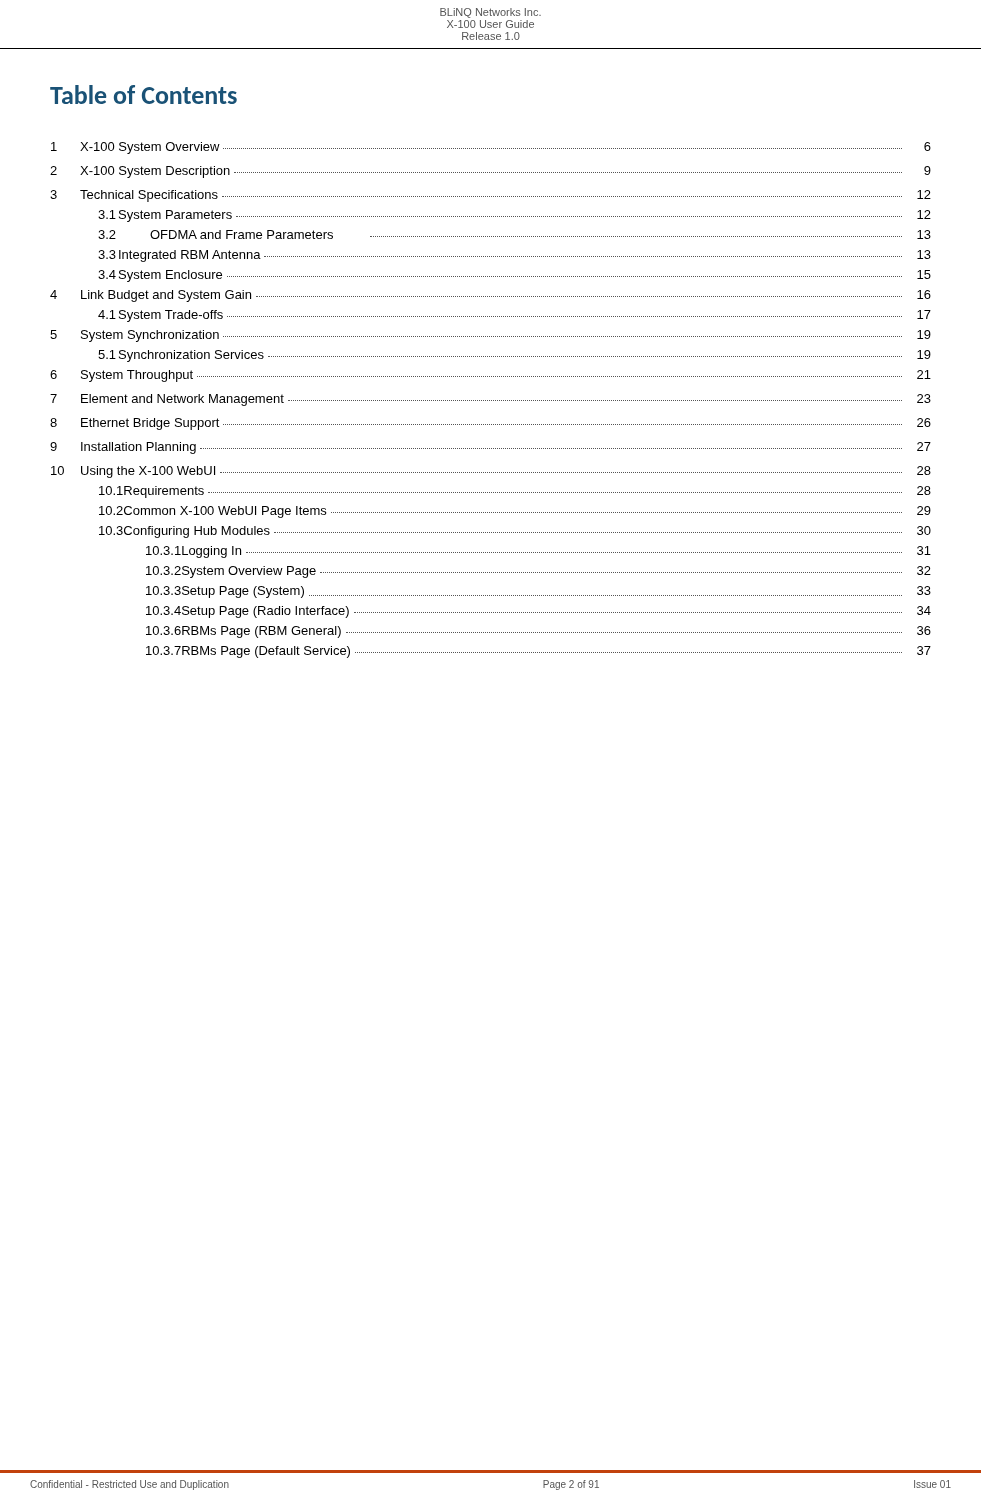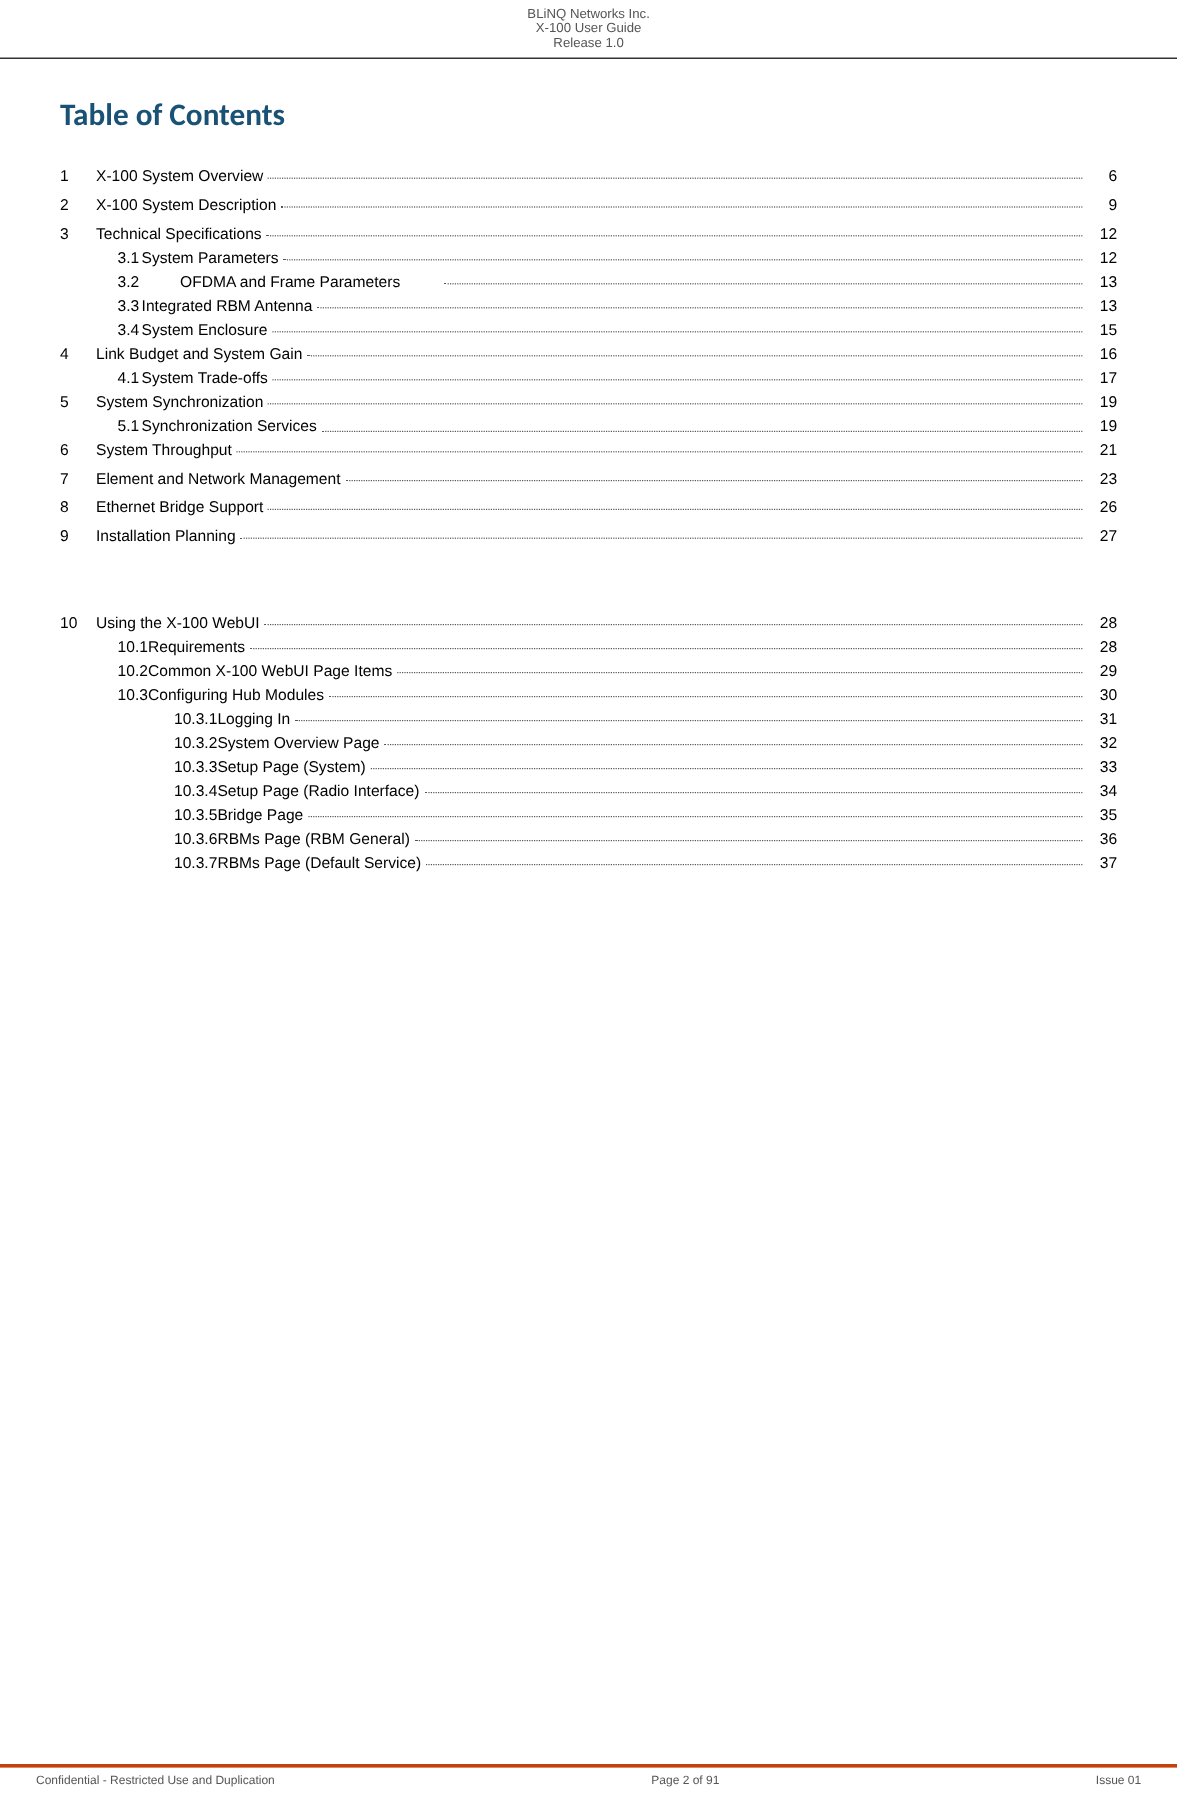--- a/index.html
+++ b/index.html
@@ -198,21 +198,21 @@
     </div>
       <div class="toc-entry level1">
       <div class="toc-text" style="padding-left: 0px;">
         <span class="toc-num" style="min-width:30px; display:inline-block;">5</span>
         <span class="toc-label">System Synchronization</span>
         <span class="toc-dots"></span>
       </div>
       <span class="toc-page">19</span>
     </div>
       <div class="toc-entry level2">
-      <div class="toc-text" style="padding-left: 28px; align-items: flex-end;">
+      <div class="toc-text" style="padding-left: 28px;">
         <span class="toc-num" style="min-width:40px; display:inline-block;">5.1</span>
         <span class="toc-label">Synchronization Services</span>
         <span class="toc-dots"></span>
       </div>
       <span class="toc-page">19</span>
     </div>
       <div class="toc-entry level1">
       <div class="toc-text" style="padding-left: 0px;">
         <span class="toc-num" style="min-width:30px; display:inline-block;">6</span>
         <span class="toc-label">System Throughput</span>
@@ -243,21 +243,21 @@
       <div class="toc-text" style="padding-left: 0px;">
         <span class="toc-num" style="min-width:30px; display:inline-block;">9</span>
         <span class="toc-label">Installation Planning</span>
         <span class="toc-dots"></span>
       </div>
       <span class="toc-page">27</span>
     </div>
       <div class="spacer"></div>
       <div class="toc-entry level1">
       <div class="toc-text" style="padding-left: 0px;">
-        <span class="toc-num" style="min-width:30px; display:inline-block;margin-top:48px;">10</span>
+        <span class="toc-num" style="min-width:30px; display:inline-block;">10</span>
         <span class="toc-label">Using the X-100 WebUI</span>
         <span class="toc-dots"></span>
       </div>
       <span class="toc-page">28</span>
     </div>
       <div class="toc-entry level2">
       <div class="toc-text" style="padding-left: 28px;">
         <span class="toc-num" style="min-width:40px; display:inline-block;">10.1</span>
         <span class="toc-label">Requirements</span>
         <span class="toc-dots"></span>
@@ -290,42 +290,34 @@
     </div>
       <div class="toc-entry level3">
       <div class="toc-text" style="padding-left: 55px;">
         <span class="toc-num" style="min-width:55px; display:inline-block;">10.3.2</span>
         <span class="toc-label">System Overview Page</span>
         <span class="toc-dots"></span>
       </div>
       <span class="toc-page">32</span>
     </div>
       <div class="toc-entry level3">
-      <div class="toc-text" style="padding-left: 55px;">
+      <div class="toc-text" style="padding-left: 55px; align-items: flex-end;">
         <span class="toc-num" style="min-width:55px; display:inline-block;">10.3.3</span>
         <span class="toc-label">Setup Page (System)</span>
         <span class="toc-dots"></span>
       </div>
       <span class="toc-page">33</span>
     </div>
       <div class="toc-entry level3">
       <div class="toc-text" style="padding-left: 55px;">
         <span class="toc-num" style="min-width:55px; display:inline-block;">10.3.4</span>
         <span class="toc-label">Setup Page (Radio Interface)</span>
         <span class="toc-dots"></span>
       </div>
       <span class="toc-page">34</span>
-    </div>
-      <div class="toc-entry level3">
-      <div class="toc-text" style="padding-left: 55px;">
-        <span class="toc-num" style="min-width:55px; display:inline-block;">10.3.5</span>
-        <span class="toc-label">Bridge Page</span>
-        <span class="toc-dots"></span>
-      </div>
-      <span class="toc-page">35</span>
     </div>
       <div class="toc-entry level3">
       <div class="toc-text" style="padding-left: 55px;">
         <span class="toc-num" style="min-width:55px; display:inline-block;">10.3.6</span>
         <span class="toc-label">RBMs Page (RBM General)</span>
         <span class="toc-dots"></span>
       </div>
       <span class="toc-page">36</span>
     </div>
       <div class="toc-entry level3">

